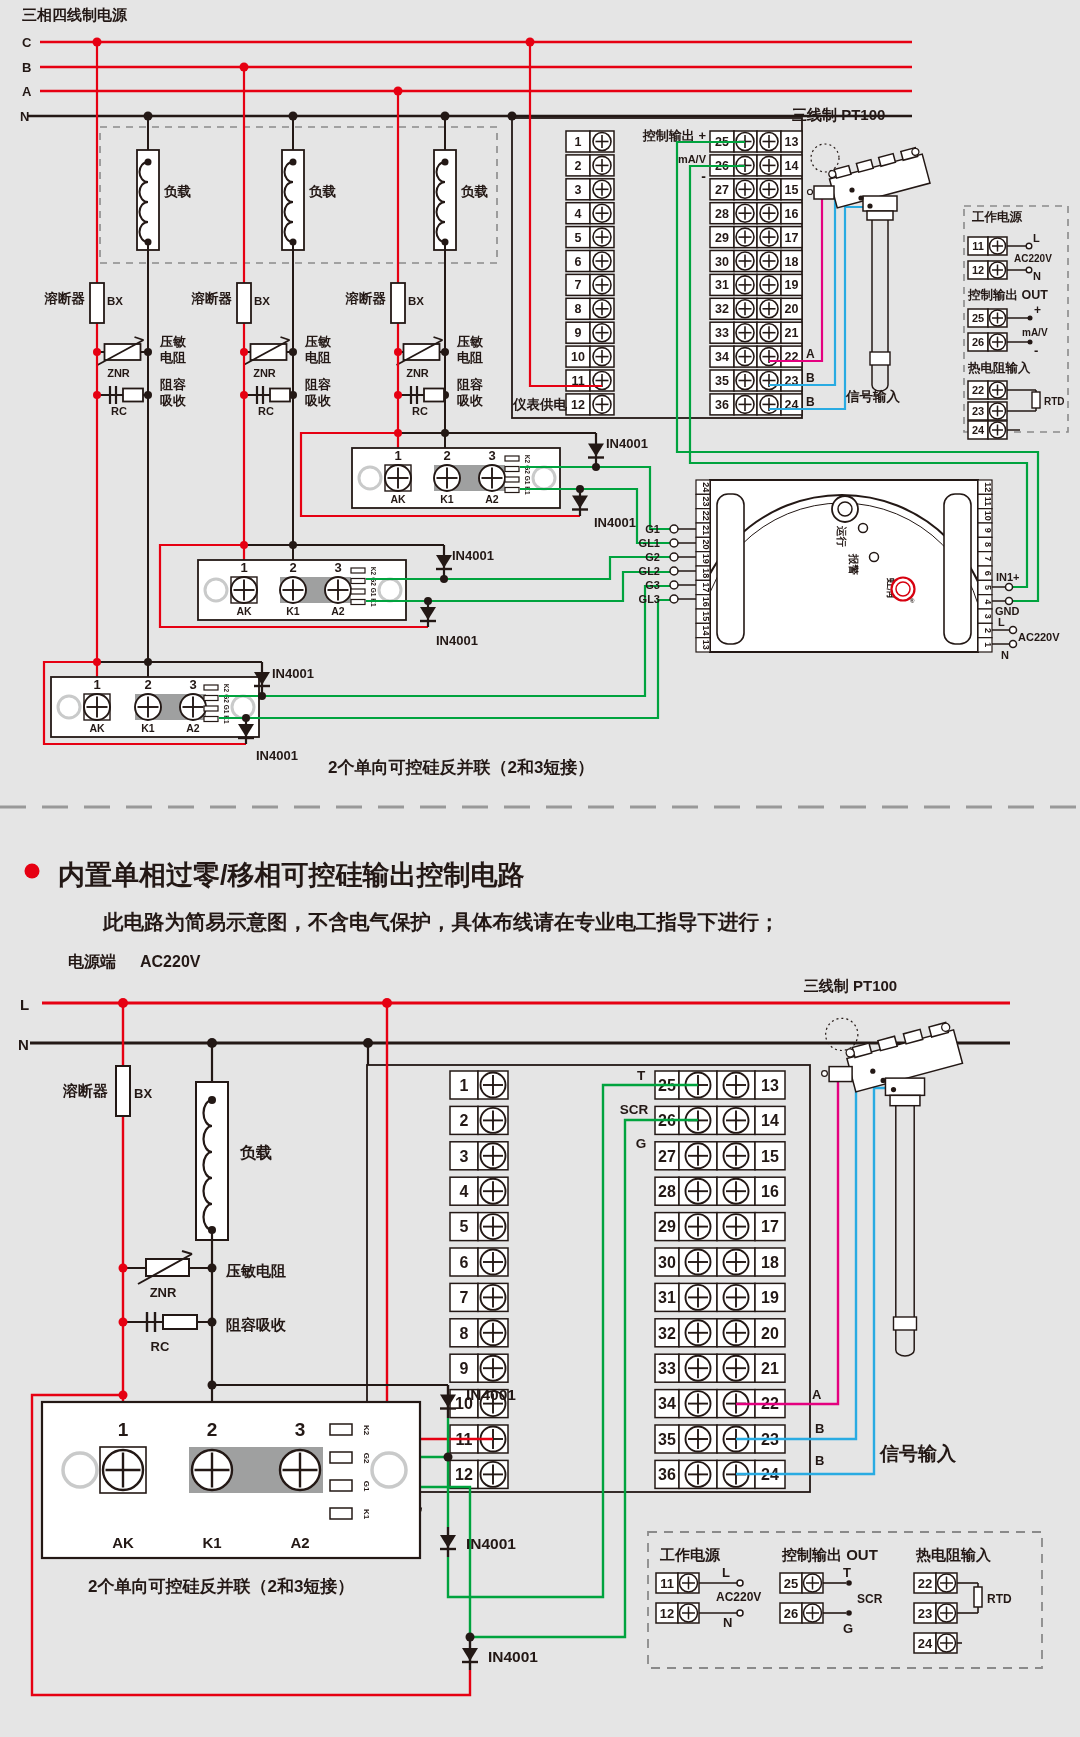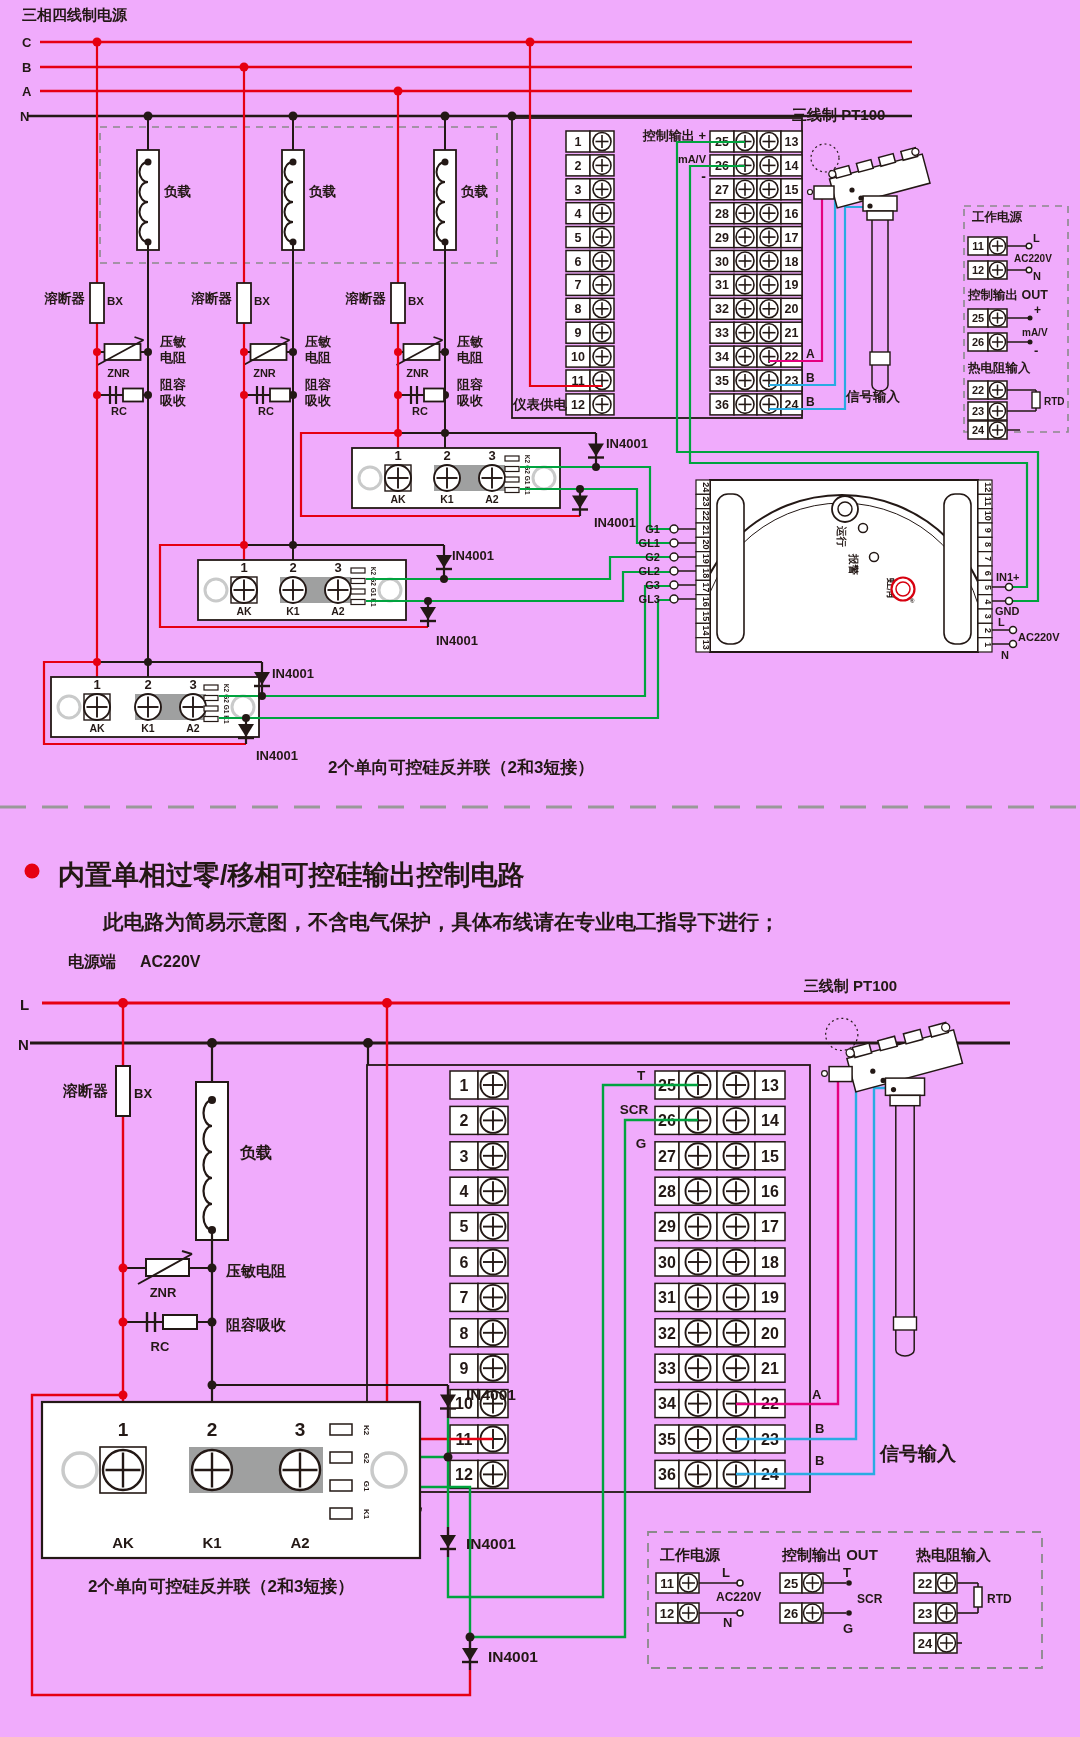--- a/index.html
+++ b/index.html
@@ -1,16 +1,16 @@
 <!DOCTYPE html>
 <html><head>
 <meta charset="utf-8">
 <style>
   html,body{margin:0;padding:0;background:#fff;}
-  .stage{position:relative;width:1080px;height:1737px;background:#f0abfc;overflow:hidden;}
+  .stage{position:relative;width:1080px;height:1737px;background:#e5e5e5;overflow:hidden;}
   svg{position:absolute;left:0;top:0;}
   text{font-family:"Liberation Sans","DejaVu Sans",sans-serif;font-weight:bold;fill:#231815;}
 </style>
 </head>
 <body>
 
 <div class="stage">
   <svg id="diagram" width="1080" height="1737" viewBox="0 0 1080 1737">
       <text x="22" y="20" font-size="15" fill="#231815">三相四线制电源</text>
       <line x1="40" y1="42" x2="912" y2="42" stroke="#e60012" stroke-width="2.4"></line>

